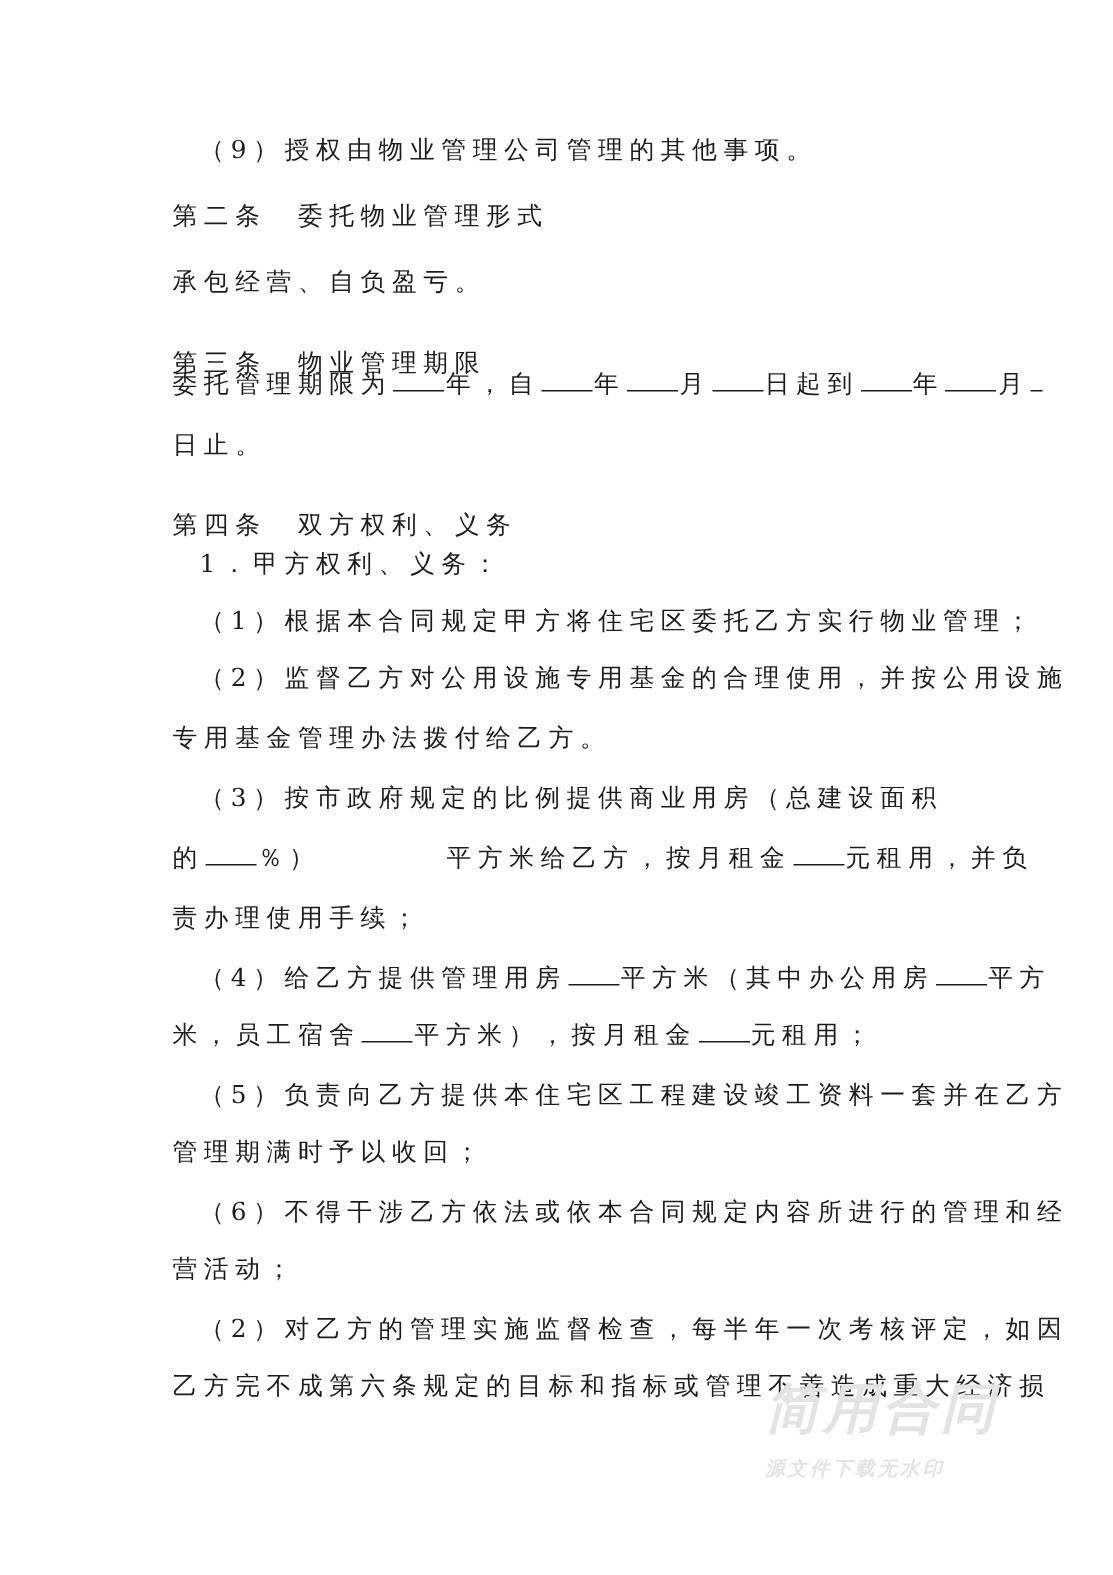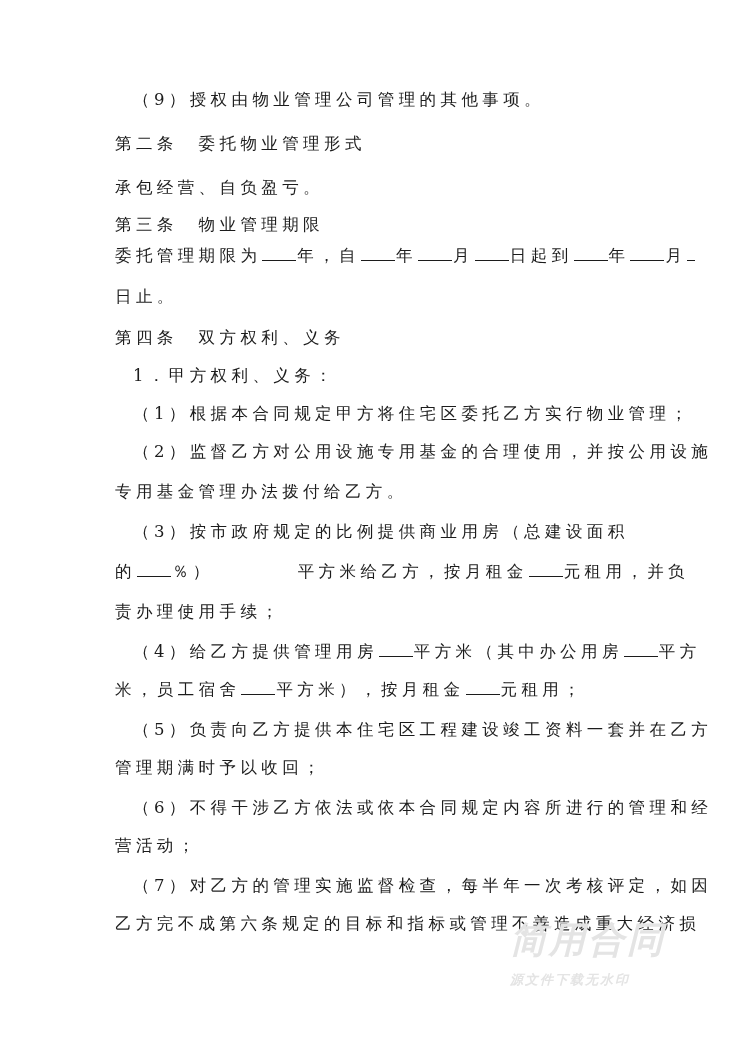--- a/index.html
+++ b/index.html
@@ -62,28 +62,28 @@
 </style>
 </head>
 <body>
 
 <div class="page">
   <div class="line indent" style="top:0px">（9）授权由物业管理公司管理的其他事项。</div>
 
   <div class="line" style="top:44px">第二条　委托物业管理形式</div>
   <div class="line" style="top:88px">承包经营、自负盈亏。</div>
 
-  <div class="line" style="top:125px">第三条　物业管理期限</div>
+  <div class="line" style="top:142px">第三条　物业管理期限</div>
 
   <div class="line" style="top:156px">
     <span>委托管理期限为</span><span class="blank w4"></span><span>年，自</span><span class="blank w4"></span><span>年</span><span class="blank w4"></span><span>月</span><span class="blank w4"></span><span>日起到</span><span class="blank w4"></span><span>年</span><span class="blank w4"></span><span>月</span><span class="blank w1"></span>
   </div>
   <div class="line" style="top:197px">日止。</div>
 
-  <div class="line" style="top:238px">第四条　双方权利、义务</div>
+  <div class="line" style="top:250px">第四条　双方权利、义务</div>
   <div class="line indent" style="top:276px">1．甲方权利、义务：</div>
   <div class="line indent" style="top:314px">（1）根据本合同规定甲方将住宅区委托乙方实行物业管理；</div>
   <div class="line indent" style="top:352px">（2）监督乙方对公用设施专用基金的合理使用，并按公用设施</div>
   <div class="line" style="top:392px">专用基金管理办法拨付给乙方。</div>
 
   <div class="line indent" style="top:432px">（3）按市政府规定的比例提供商业用房（总建设面积</div>
   <div class="line" style="top:472px">
     <span>的</span><span class="blank w4"></span><span>％）</span><span class="gap"></span><span>平方米给乙方，按月租金</span><span class="blank w4"></span><span>元租用，并负</span>
   </div>
   <div class="line" style="top:512px">责办理使用手续；</div>
@@ -94,20 +94,20 @@
   <div class="line" style="top:590px">
     <span>米，员工宿舍</span><span class="blank w4"></span><span>平方米），按月租金</span><span class="blank w4"></span><span>元租用；</span>
   </div>
 
   <div class="line indent" style="top:630px">（5）负责向乙方提供本住宅区工程建设竣工资料一套并在乙方</div>
   <div class="line" style="top:668px">管理期满时予以收回；</div>
 
   <div class="line indent" style="top:708px">（6）不得干涉乙方依法或依本合同规定内容所进行的管理和经</div>
   <div class="line" style="top:746px">营活动；</div>
 
-  <div class="line indent" style="top:786px">（7）对乙方的管理实施监督检查，每半年一次考核评定，如因</div>
+  <div class="line indent" style="top:786px">（2）对乙方的管理实施监督检查，每半年一次考核评定，如因</div>
   <div class="line" style="top:824px">乙方完不成第六条规定的目标和指标或管理不善造成重大经济损</div>
 </div>
 
 <div class="watermark">
   <div class="wm-main">简用合同</div>
   <div class="wm-sub">源文件下载无水印</div>
 </div>
 
 </body></html>

